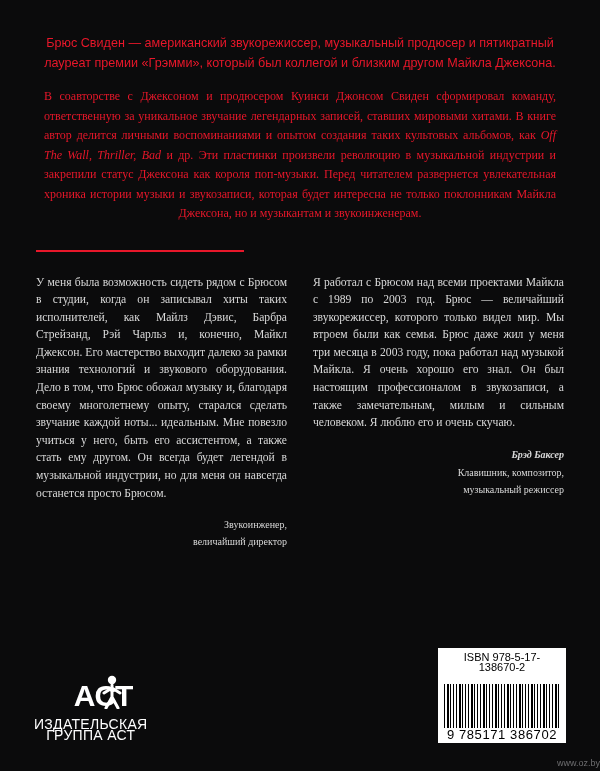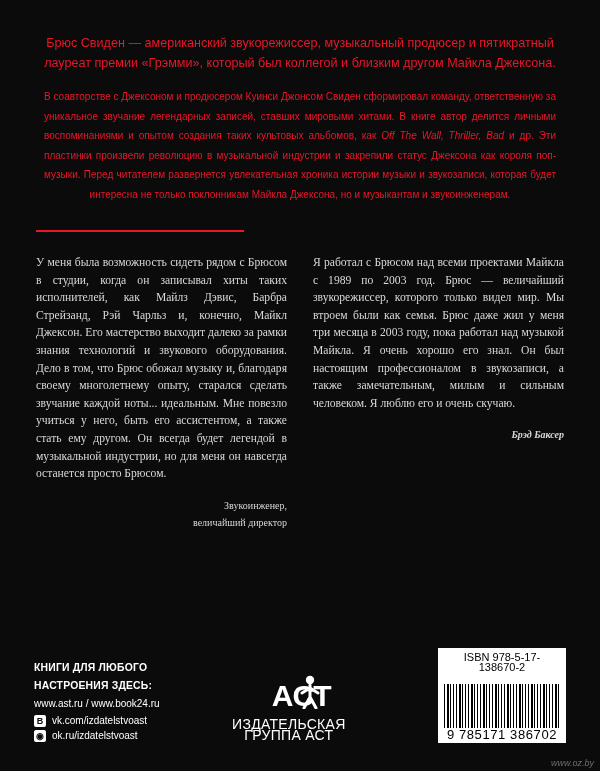--- a/index.html
+++ b/index.html
@@ -31,25 +31,25 @@
   .lede {
     color: #e8172a;
     font-size: 12.6px;
     line-height: 19.5px;
     text-align: center;
     font-family: "Liberation Sans", sans-serif;
     padding: 8px 4px 0 4px;
   }
   .lede-2 {
     color: #e8172a;
-    font-size: 10px;
+    font-size: 12px;
     line-height: 19.5px;
     text-align: justify;
     text-align-last: center;
-    font-family: Liberation Sans, sans-serif;
+    font-family: Liberation Serif, serif;
     padding: 14px 10px 0 10px;
   }
   .lede-2 em {
     font-style: italic;
   }
 
   
   .sep {
     width: 208px;
     height: 2px;
@@ -198,26 +198,25 @@
   }
   .barcode-num {
     font-size: 13px;
     letter-spacing: .6px;
     text-align: center;
     line-height: 11px;
     margin-top: 1px;
   }
   .oz {
     position: absolute;
-    right: 6px;
+    right: 0;
     bottom: 3px;
     color: #6e6e70;
     font-size: 9px;
     font-family: "Liberation Sans", sans-serif;
-    font-style: italic;
   }
 </style>
 </head>
 <body>
 
 <div class="page">
   <div class="inner">
 
     <div class="lede">Брюс Свиден — американский звукорежиссер, музыкальный продюсер и пятикратный лауреат премии «Грэмми», который был коллегой и близким другом Майкла Джексона.</div>
 
@@ -230,41 +229,30 @@
         <div>У меня была возможность сидеть рядом с Брюсом в студии, когда он записывал хиты таких исполнителей, как Майлз Дэвис, Барбра Стрейзанд, Рэй Чарльз и, конечно, Майкл Джексон. Его мастерство выходит далеко за рамки знания технологий и звукового оборудования. Дело в том, что Брюс обожал музыку и, благодаря своему многолетнему опыту, старался сделать звучание каждой ноты... идеальным. Мне повезло учиться у него, быть его ассистентом, а также стать ему другом. Он всегда будет легендой в музыкальной индустрии, но для меня он навсегда останется просто Брюсом.</div>
         <div class="sig">
           <span class="role" style="white-space:pre-line">Звукоинженер,
 величайший директор</span>
         </div>
       </div>
       <div class="col">
         <div>Я работал с Брюсом над всеми проектами Майкла с 1989 по 2003 год. Брюс — величайший звукорежиссер, которого только видел мир. Мы втроем были как семья. Брюс даже жил у меня три месяца в 2003 году, пока работал над музыкой Майкла. Я очень хорошо его знал. Он был настоящим профессионалом в звукозаписи, а также замечательным, милым и сильным человеком. Я люблю его и очень скучаю.</div>
         <div class="sig">
           <span class="name">Брэд Баксер</span>
+          <span class="role" style="white-space:pre-line">Клавишник, композитор,
+музыкальный режиссер</span>
         </div>
       </div>
     </div>
 
   </div>
 
   <div class="footer">
 
-    <div class="imprint">
-      <div class="slogan">КНИГИ ДЛЯ ЛЮБОГО</div>
-      <div class="slogan">НАСТРОЕНИЯ ЗДЕСЬ:</div>
-      <div class="sites">www.ast.ru / www.book24.ru</div>
-      <div class="social-row">
-        <span class="sicon">B</span>
-        <span>vk.com/izdatelstvoast</span>
-      </div>
-      <div class="social-row">
-        <span class="sicon">◉</span>
-        <span>ok.ru/izdatelstvoast</span>
-      </div>
-    </div>
 
     <div class="logo-block">
       <div class="ast-mark">
         <span class="ast-text">ACT</span>
         <svg class="fig" viewBox="0 0 20 34">
           <circle cx="10" cy="5" r="4.2" fill="#ffffff"></circle>
           <path d="M10 10 L10 22 M10 13 L2 18 M10 13 L18 18 M10 22 L4 33 M10 22 L16 33" stroke="#ffffff" stroke-width="3" fill="none" stroke-linecap="round"></path>
         </svg>
       </div>
       <div class="pub">ИЗДАТЕЛЬСКАЯ</div>

